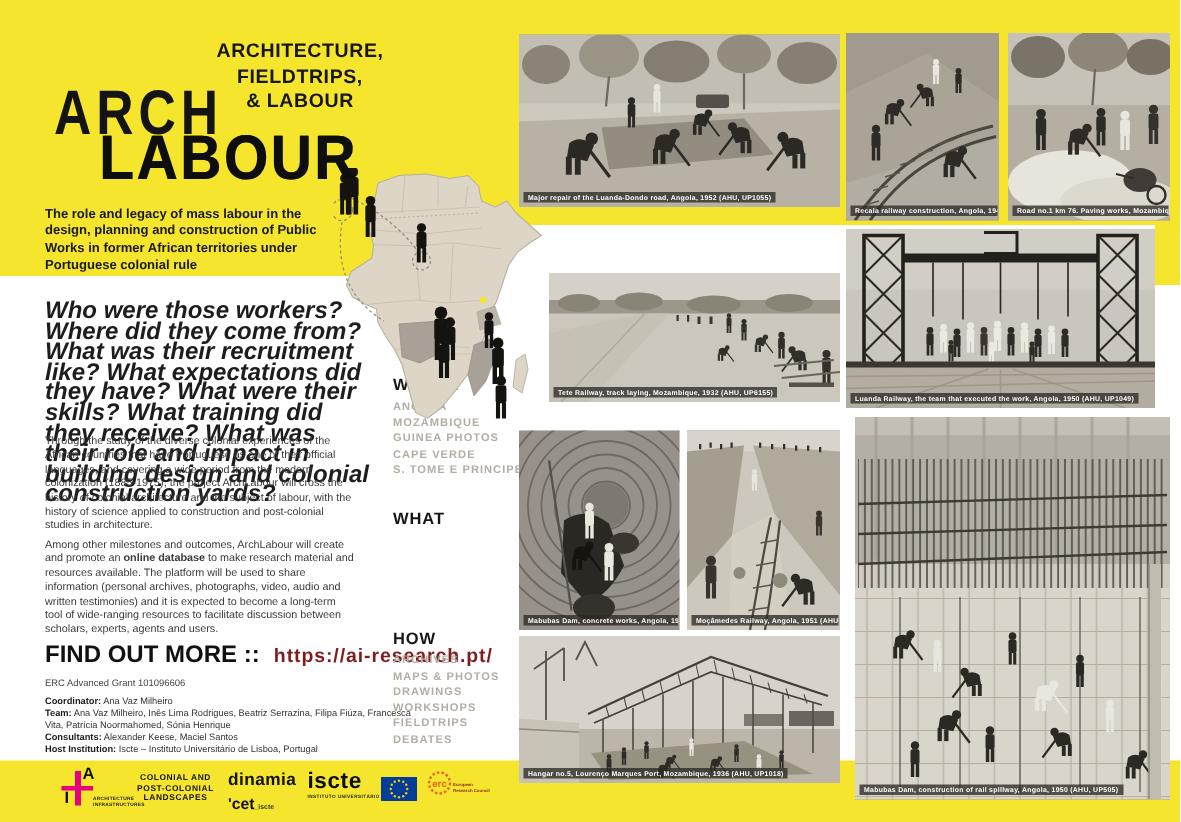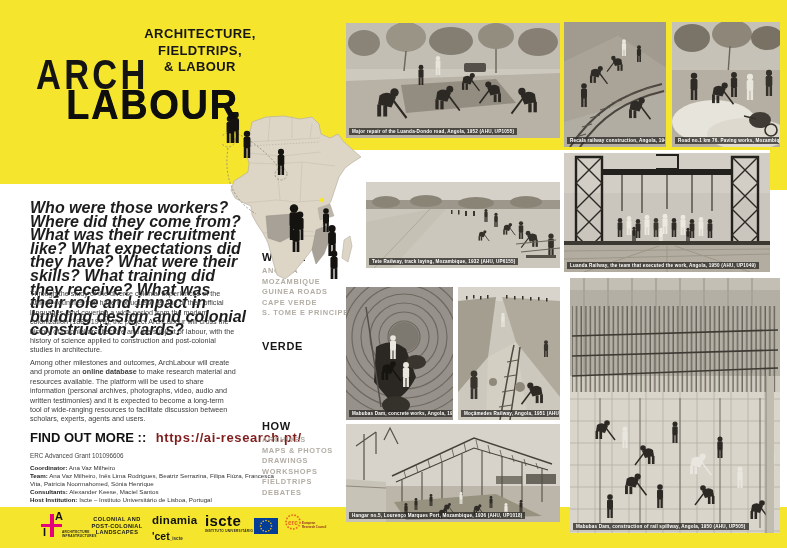--- a/index.html
+++ b/index.html
@@ -18,21 +18,21 @@
           transform:scaleX(.82);transform-origin:left top;color:#141414;z-index:3;}
   .title2{left:66px;top:84px;font-size:42px;line-height:1;font-weight:700;letter-spacing:2px;
           transform:scaleX(.90);transform-origin:left top;color:#0e0e0e;text-shadow:.6px 0 #0e0e0e;z-index:3;}
   .intro{left:30px;top:137px;width:200px;font-size:8.7px;line-height:11.3px;font-weight:700;color:#1a1a1a;z-index:3;}
   
   .questions{left:30px;top:201px;width:216px;font-size:16px;line-height:13.6px;font-weight:700;color:#1d1d1d;font-style:italic;}
   .para{left:30px;width:206px;font-size:7.2px;line-height:9.4px;color:#3b3b3b;}
   .para1{top:289px;}
   .para2{top:358px;}
   .findout{left:30px;top:428px;white-space:nowrap;}
-  .findout .lbl{font-size:13px;font-weight:800;color:#111;}
+  .findout .lbl{font-size:16px;font-weight:800;color:#111;}
   .findout .url{font-size:13px;font-weight:700;color:#7f1d1d;letter-spacing:.6px;margin-left:5px;text-decoration:none;}
   .grant{left:30px;top:452px;font-size:6.3px;color:#444;}
   .credits{left:30px;top:464px;width:248px;font-size:6.2px;line-height:8.1px;color:#333;}
   .credits b{color:#1d1d1d;}
   
   .listtitle{left:262px;font-size:11px;font-weight:800;letter-spacing:.6px;color:#161616;}
   .listitems{left:262px;font-size:7.4px;font-weight:700;letter-spacing:.7px;color:#b3ada4;line-height:10.6px;}
   .wt{top:251px;} .wi{top:266px;}
   .at{top:340px;} .ai2{top:355px;}
   .ht{top:420px;} .hi{top:435px;}
@@ -103,20 +103,21 @@
   <div class="abs y3"></div>
   <div class="abs ystrip"></div>
 
   <div class="abs kicker">
     <div>ARCHITECTURE,</div>
     <div>FIELDTRIPS,</div>
     <div>&amp; LABOUR</div>
   </div>
   <div class="abs title1">ARCH</div>
   <div class="abs title2">LABOUR</div>
+  <div class="abs intro">The role and legacy of mass labour in the design, planning and construction of Public Works in former African territories under Portuguese colonial rule</div>
 
   <svg class="abs map" viewBox="0 0 140 175">
     <path d="M30,10 L44,5 L62,4 L78,7 L90,5 L97,12 L99,22 L108,26 L116,22 L122,30 L131,38 L139,45 L131,50 L123,56 L117,65 L113,77 L109,89 L103,99 L101,112 L96,124 L91,136 L82,148 L72,160 L63,167 L55,163 L52,153 L49,142 L46,131 L41,121 L35,112 L30,103 L29,94 L22,91 L13,86 L9,78 L12,69 L20,64 L26,60 L27,51 L24,41 L26,30 L28,20 Z" fill="#ddd5c5" stroke="#b7b0a2" stroke-width="0.7"></path>
     <g stroke="#c3bcad" stroke-width="0.5" fill="none">
       <path d="M26,30 L98,26"></path>
         <path d="M24,41 L60,44 L99,40"></path>
       <path d="M48,5 L46,30"></path>
         <path d="M70,4 L70,26"></path>
         <path d="M90,12 L88,26"></path>
       <path d="M27,51 L55,52 L80,50 L113,54"></path>
@@ -164,25 +165,25 @@
     <div><b>Coordinator:</b><span> Ana Vaz Milheiro</span></div>
     <div><b>Team:</b><span> Ana Vaz Milheiro, Inês Lima Rodrigues, Beatriz Serrazina, Filipa Fiúza, Francesca Vita, Patrícia Noormahomed, Sónia Henrique</span></div>
     <div><b>Consultants:</b><span> Alexander Keese, Maciel Santos</span></div>
     <div><b>Host Institution:</b><span> Iscte – Instituto Universitário de Lisboa, Portugal</span></div>
   </div>
 
   <div class="abs listtitle wt">WHERE</div>
   <div class="abs listitems wi">
     <div>ANGOLA</div>
     <div>MOZAMBIQUE</div>
-    <div>GUINEA ROADS</div>
+    <div>GUINEA PHOTOS</div>
     <div>CAPE VERDE</div>
     <div>S. TOME E PRINCIPE</div>
   </div>
-  <div class="abs listtitle at">VERDE</div>
+  <div class="abs listtitle at">WHAT</div>
   <div class="abs listtitle ht">HOW</div>
   <div class="abs listitems hi">
     <div>ARCHIVES</div>
     <div>MAPS &amp; PHOTOS</div>
     <div>DRAWINGS</div>
     <div>WORKSHOPS</div>
     <div>FIELDTRIPS</div>
     <div>DEBATES</div>
   </div>
 

